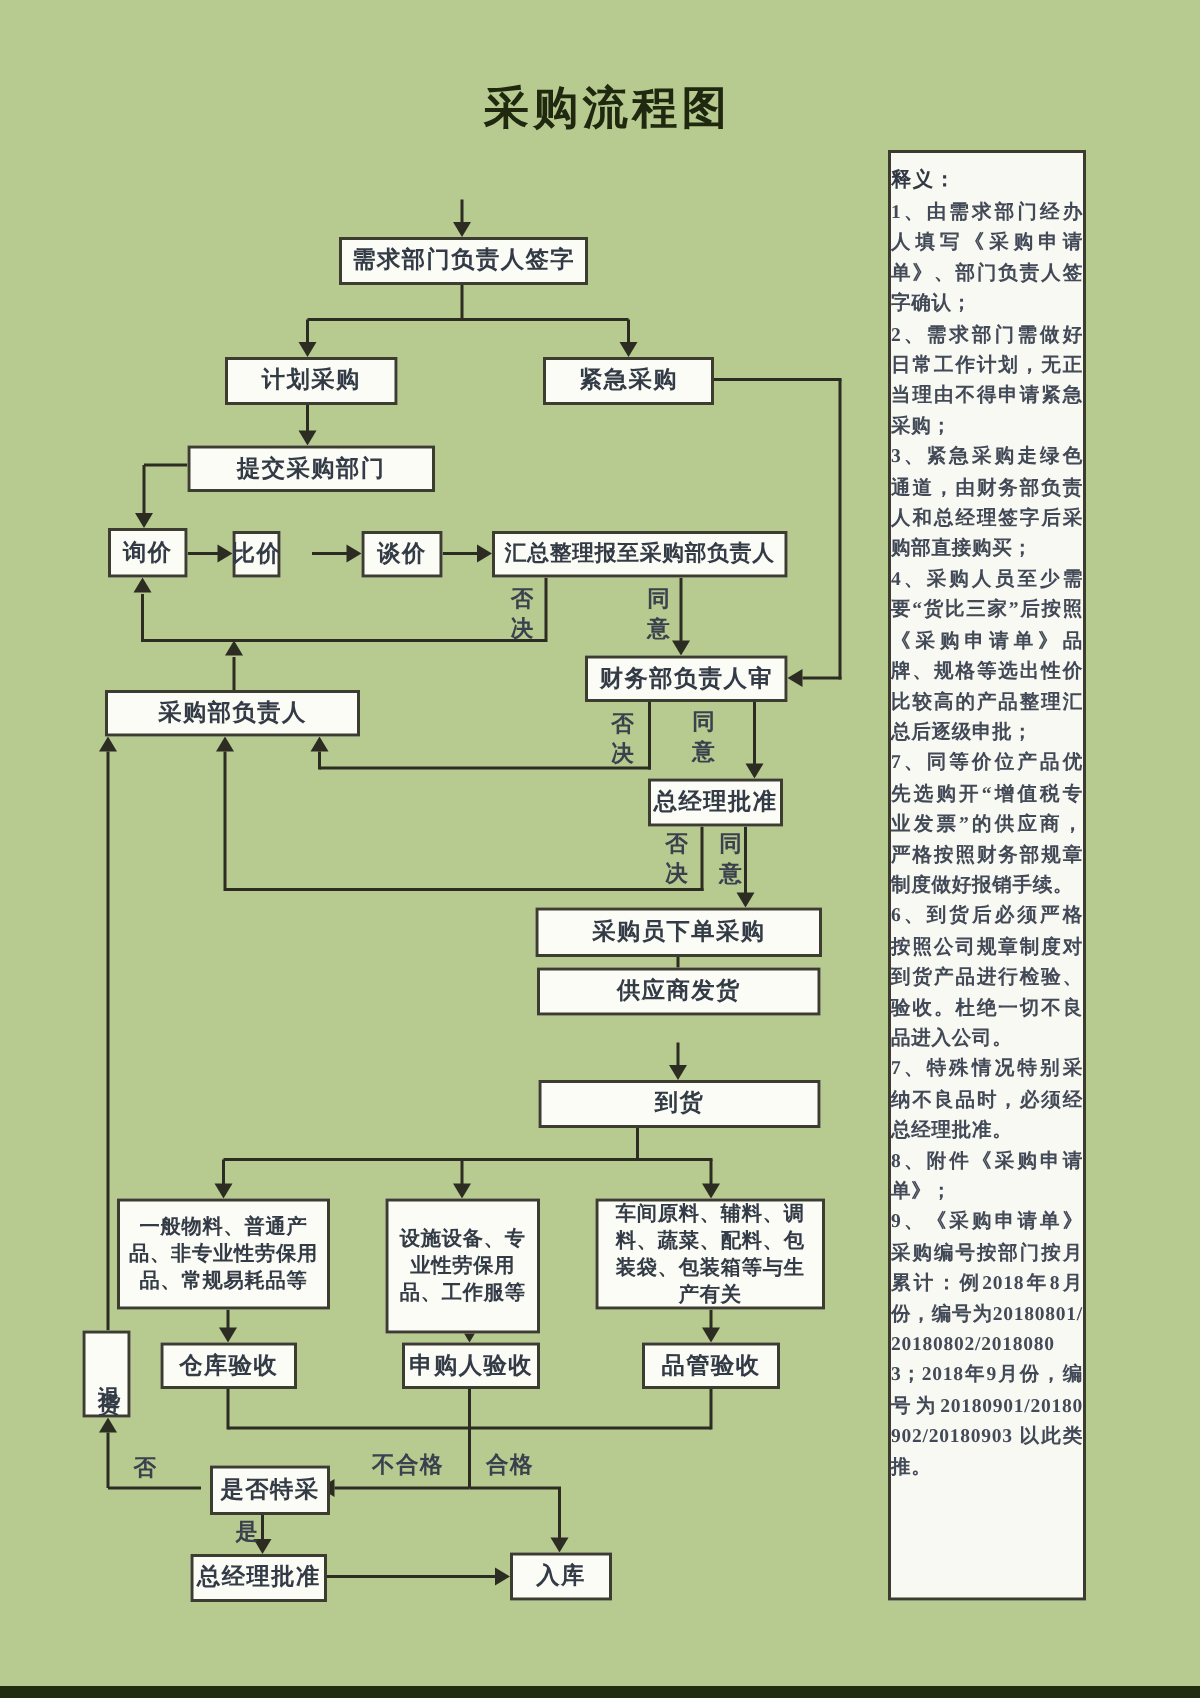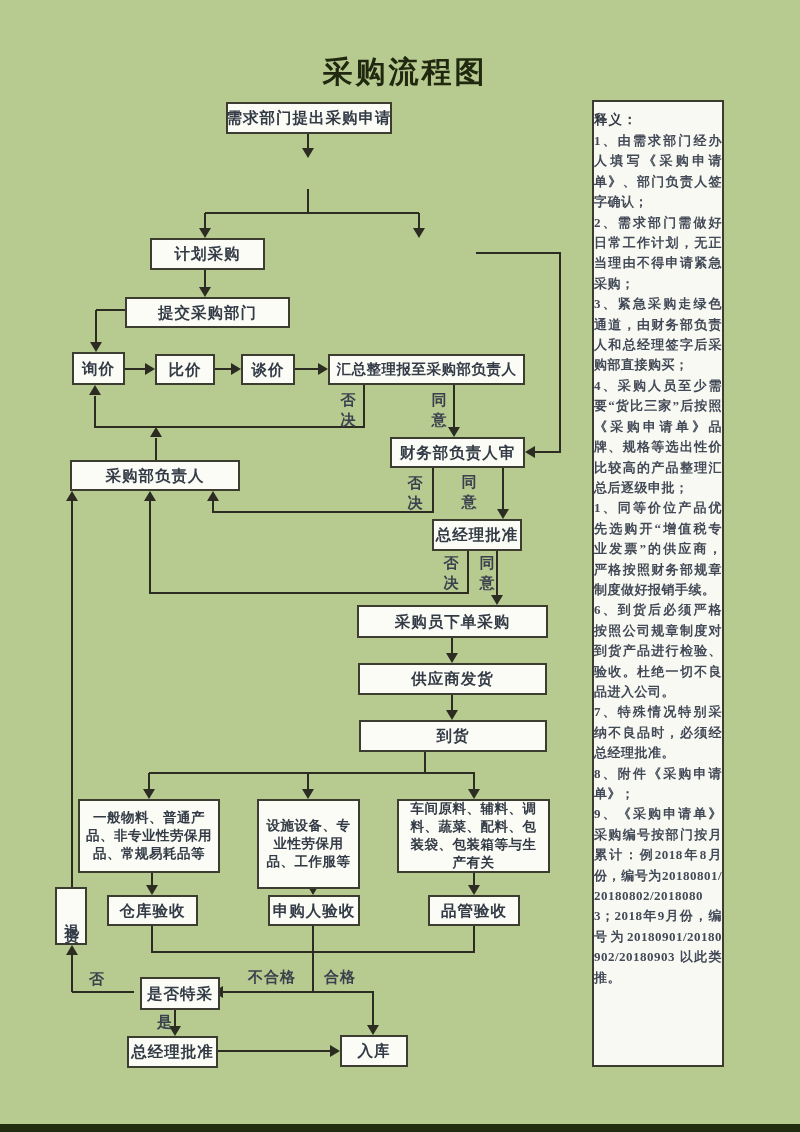--- a/index.html
+++ b/index.html
@@ -137,32 +137,33 @@
       <div class="ah d" style="left: 146px; top: 885px;"></div>
       <div class="ah d" style="left: 307px; top: 885px;"></div>
       <div class="ah d" style="left: 468px; top: 885px;"></div>
       <div class="ah l" style="left: 213px; top: 986px;"></div>
       <div class="ah d" style="left: 367px; top: 1025px;"></div>
       <div class="ah u" style="left: 66px; top: 945px;"></div>
       <div class="ah d" style="left: 169px; top: 1026px;"></div>
       <div class="ah r" style="left: 330px; top: 1045px;"></div>
     </div>
 
-  <div class="node" style="left:226px;top:102px;width:166px;height:32px">需求部门提出采购申请</div>
+  <div class="node" style="left:226px;top:158px;width:166px;height:32px">需求部门负责人签字</div>
   <div class="node" style="left:150px;top:238px;width:115px;height:32px">计划采购</div>
+  <div class="node" style="left:362px;top:238px;width:114px;height:32px">紧急采购</div>
   <div class="node" style="left:125px;top:297px;width:165px;height:31px">提交采购部门</div>
   <div class="node" style="left:72px;top:352px;width:53px;height:33px">询价</div>
-  <div class="node" style="left:155px;top:354px;width:60px;height:31px">比价</div>
+  <div class="node" style="left:155px;top:354px;width:32px;height:31px">比价</div>
   <div class="node" style="left:241px;top:354px;width:54px;height:31px">谈价</div>
   <div class="node tight" style="left:328px;top:354px;width:197px;height:31px">汇总整理报至采购部负责人</div>
   <div class="node" style="left:70px;top:460px;width:170px;height:31px">采购部负责人</div>
   <div class="node" style="left:390px;top:437px;width:135px;height:31px">财务部负责人审</div>
   <div class="node" style="left:432px;top:519px;width:90px;height:32px">总经理批准</div>
   <div class="node" style="left:357px;top:605px;width:191px;height:33px">采购员下单采购</div>
-  <div class="node" style="left:358px;top:663px;width:189px;height:32px">供应商发货</div>
+  <div class="node" style="left:358px;top:645px;width:189px;height:32px">供应商发货</div>
   <div class="node" style="left:359px;top:720px;width:188px;height:32px">到货</div>
   <div class="node multi" style="left:78px;top:799px;width:142px;height:74px">一般物料、普通产品、非专业性劳保用品、常规易耗品等</div>
   <div class="node multi" style="left:257px;top:799px;width:103px;height:90px">设施设备、专业性劳保用品、工作服等</div>
   <div class="node multi" style="left:397px;top:799px;width:153px;height:74px">车间原料、辅料、调料、蔬菜、配料、包装袋、包装箱等与生产有关</div>
   <div class="node" style="left:107px;top:895px;width:91px;height:31px">仓库验收</div>
   <div class="node" style="left:268px;top:895px;width:92px;height:31px">申购人验收</div>
   <div class="node" style="left:428px;top:895px;width:92px;height:31px">品管验收</div>
   <div class="node vert" style="left:55px;top:887px;width:32px;height:58px">退货</div>
   <div class="node" style="left:140px;top:977px;width:80px;height:33px">是否特采</div>
   <div class="node" style="left:127px;top:1036px;width:91px;height:32px">总经理批准</div>
@@ -178,21 +179,21 @@
   <div class="lbl" style="left:324px;top:969px">合格</div>
   <div class="lbl" style="left:89px;top:971px">否</div>
   <div class="lbl" style="left:157px;top:1014px">是</div>
 
   <div class="sidebar">
     <h2>释义：</h2>
     <p>1、由需求部门经办人填写《采购申请单》、部门负责人签字确认；</p>
     <p>2、需求部门需做好日常工作计划，无正当理由不得申请紧急采购；</p>
     <p>3、紧急采购走绿色通道，由财务部负责人和总经理签字后采购部直接购买；</p>
     <p>4、采购人员至少需要“货比三家”后按照《采购申请单》品牌、规格等选出性价比较高的产品整理汇总后逐级申批；</p>
-    <p>1、同等价位产品优先选购开“增值税专业发票”的供应商，严格按照财务部规章制度做好报销手续。</p>
+    <p>7、同等价位产品优先选购开“增值税专业发票”的供应商，严格按照财务部规章制度做好报销手续。</p>
     <p>6、到货后必须严格按照公司规章制度对到货产品进行检验、验收。杜绝一切不良品进入公司。</p>
     <p>7、特殊情况特别采纳不良品时，必须经总经理批准。</p>
     <p>8、附件《采购申请单》；</p>
     <p>9、《采购申请单》采购编号按部门按月累计：例2018年8月份，编号为20180801/20180802/20180803；2018年9月份，编号为20180901/20180902/20180903 以此类推。</p>
   </div>
 
   <div class="bottom-bar"></div>
 </div>
 
 </body></html>

